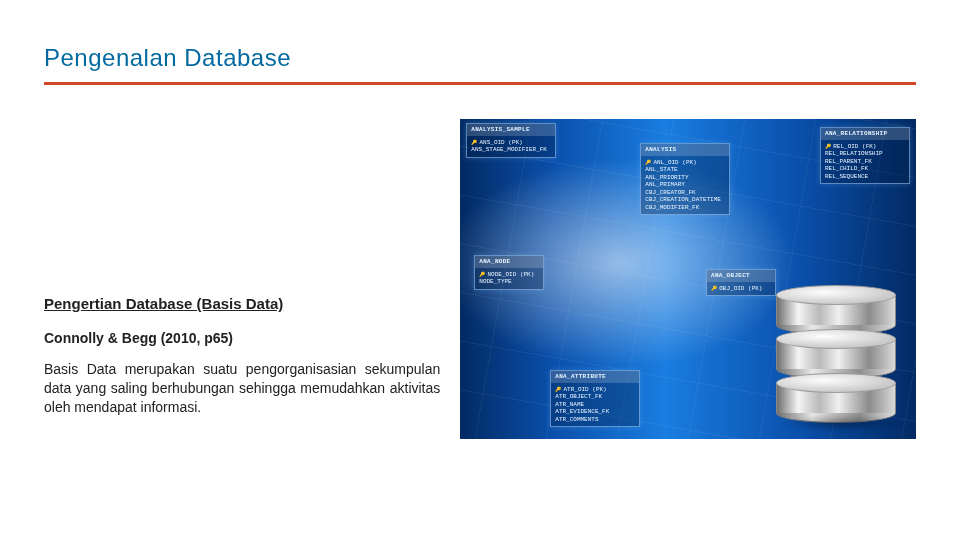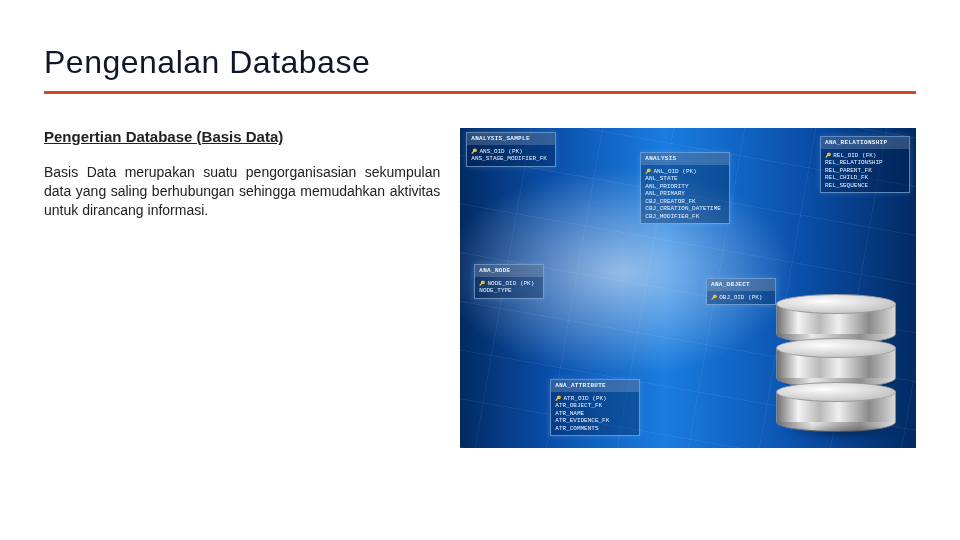--- a/index.html
+++ b/index.html
@@ -1,20 +1,20 @@
 <!DOCTYPE html>
 <html><head>
 <meta charset="utf-8">
 <style>
   * { margin: 0; padding: 0; box-sizing: border-box; }
   html, body { width: 960px; height: 540px; font-family: "Segoe UI", "Helvetica Neue", Arial, sans-serif; background: #ffffff; color: #222; }
   .slide { width: 960px; height: 540px; position: relative; padding: 44px 44px 34px 44px; }
-  .title { font-size: 32px; font-weight: 300; letter-spacing: 0.5px; color: #0f172a; padding-bottom: 8px; }
+  .title { font-size: 24px; font-weight: 300; letter-spacing: 0.5px; color: #0369a1; padding-bottom: 8px; }
   .rule { height: 3px; background: #d24726; margin-top: 2px; margin-bottom: 34px; }
-  .body-row { display: flex; gap: 20px; }
+  .body-row { display: flex; gap: 20px; align-items: flex-end; }
   .text-col { width: 400px; }
   .subhead { font-size: 15px; font-weight: 700; text-decoration: underline; margin-bottom: 18px; }
   .cite { font-size: 14px; font-weight: 700; margin-bottom: 14px; }
   .para { font-size: 14px; line-height: 1.35; text-align: justify; margin-bottom: 22px; }
   .para .em { font-style: italic; }
   .image-col { width: 460px; height: 320px; position: relative; }
   
   .db-bg { position: absolute; inset: 0; background:
     radial-gradient(ellipse at 35% 45%, rgba(255,255,255,0.55), rgba(255,255,255,0) 42%),
     linear-gradient(90deg, #022a63 0%, #0a4faa 20%, #1a7de0 45%, #0a4faa 75%, #022a63 100%);
@@ -43,22 +43,23 @@
 <body>
 
 <div class="slide">
   <h1 class="title">Pengenalan Database</h1>
   <div class="rule"></div>
 
   <div class="body-row">
     <div class="text-col">
       <p class="subhead">Pengertian Database (Basis Data)</p>
 
+      <p class="cite">Connolly &amp; Begg (2010, p65)</p>
 
-      <p class="para">Basis Data merupakan suatu pengorganisasian sekumpulan data yang saling berhubungan sehingga memudahkan aktivitas untuk dirancang informasi.</p>
+      <p class="para">Basis Data merupakan suatu pengorganisasian sekumpulan data yang saling berhubungan sehingga memudahkan aktivitas oleh mendapat informasi.</p>
     </div>
 
     <div class="image-col" aria-label="Database schema diagram with stacked database cylinders">
       <div class="db-bg">
 
         <div class="erbox" style="left:6px; top:4px;">
           <div class="hdr">ANALYSIS_SAMPLE</div>
           <div class="pk">ANS_OID (PK)</div>
           <div>ANS_STAGE_MODIFIER_FK</div>
         </div>

